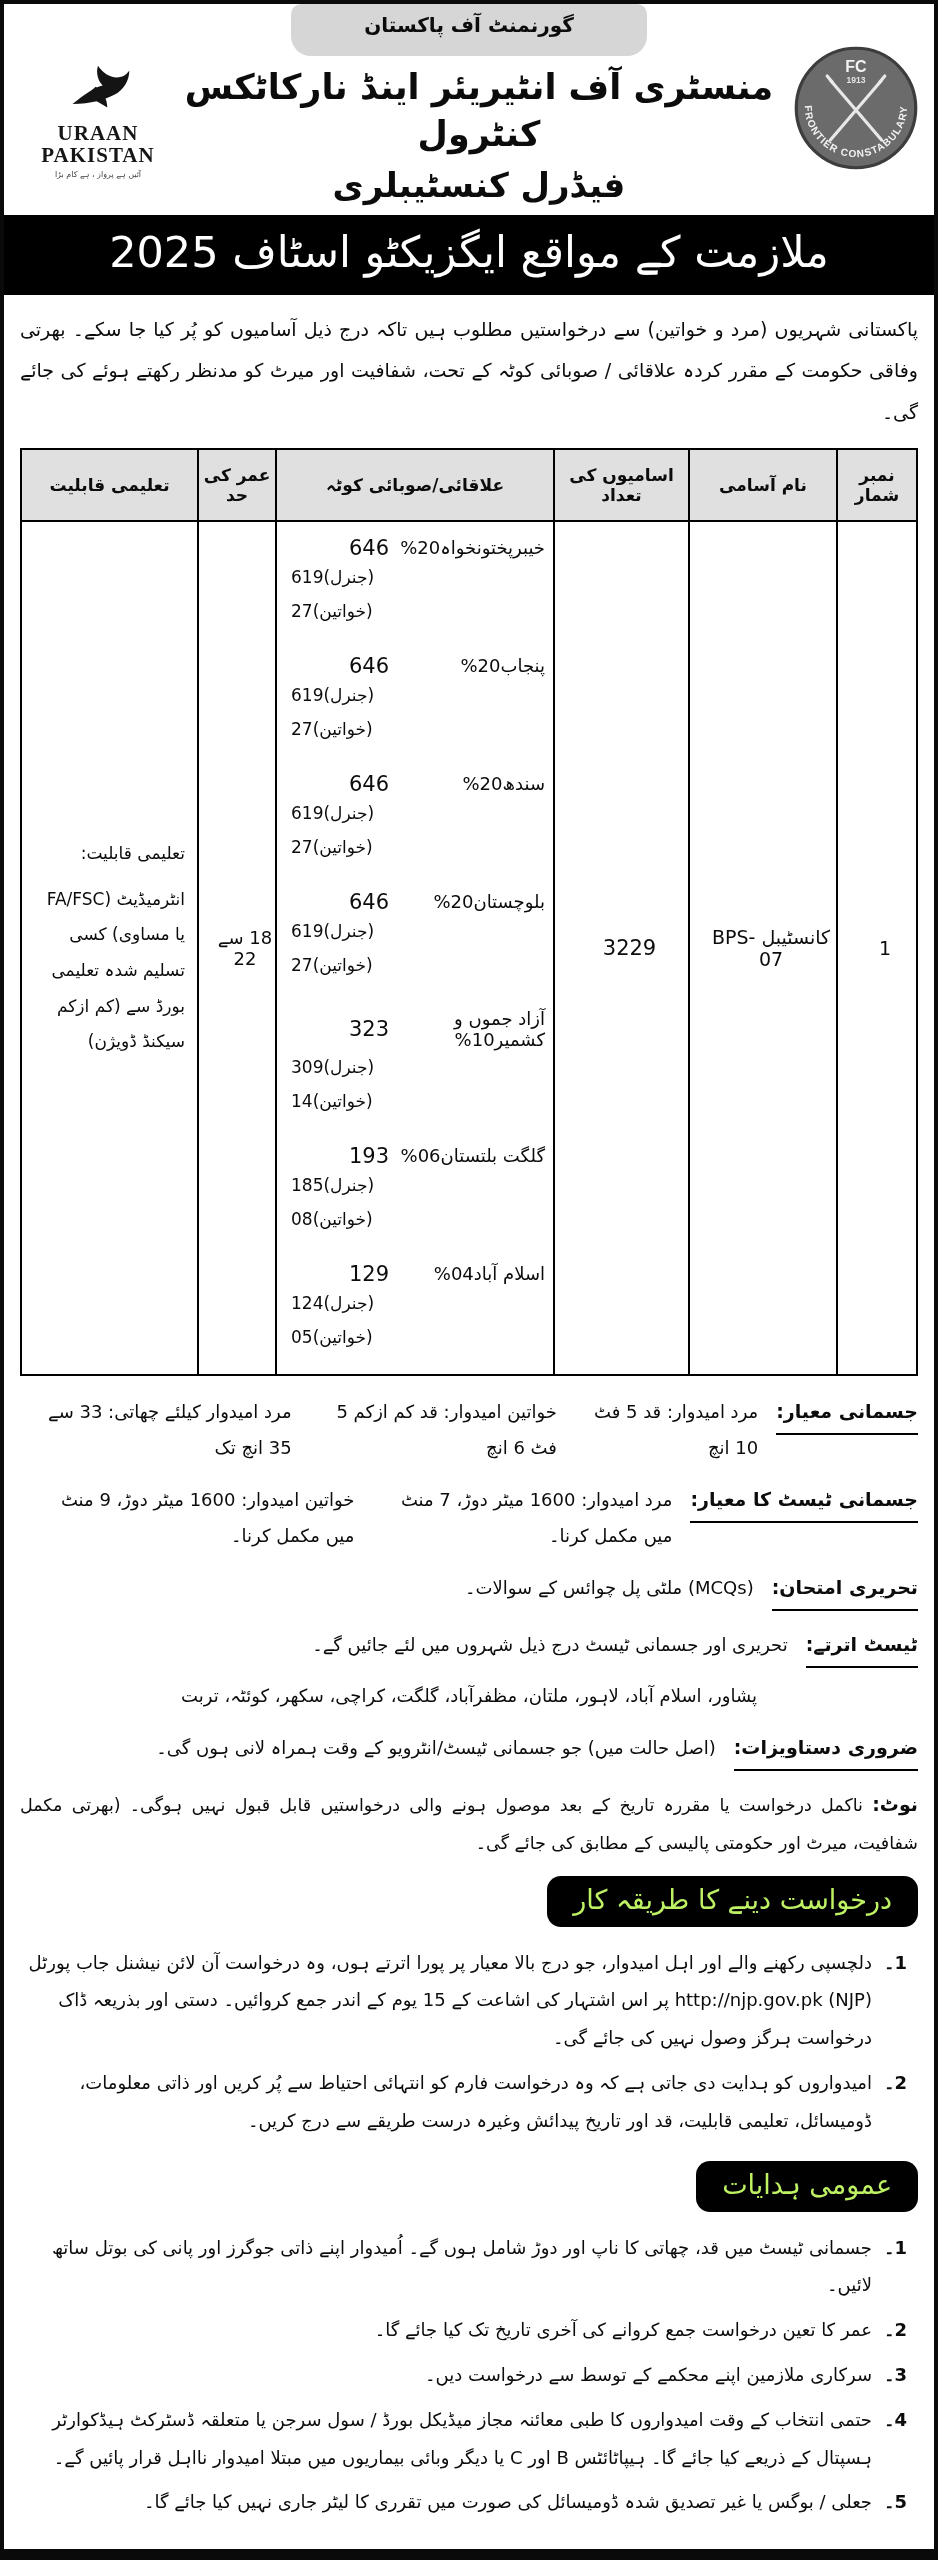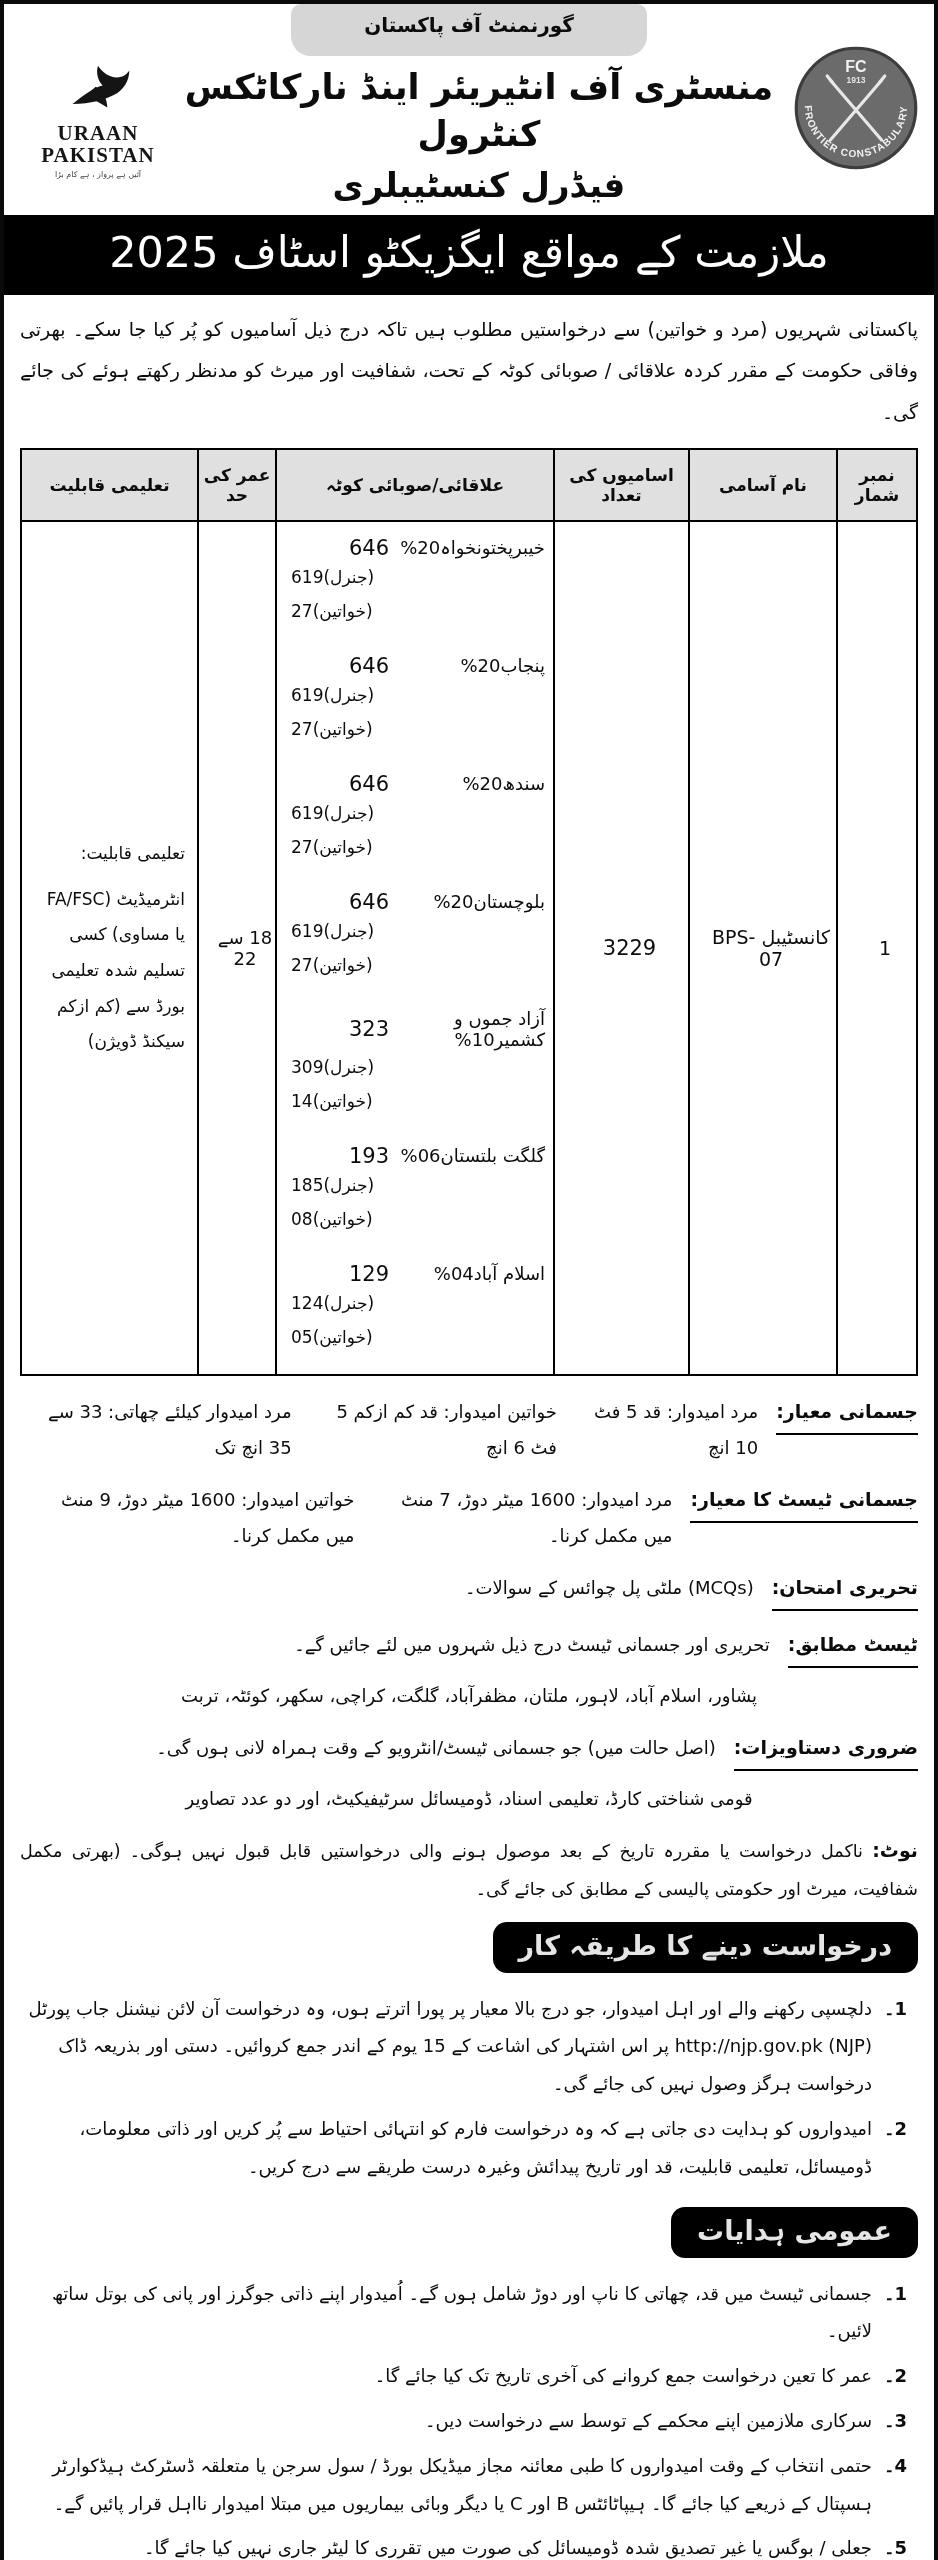--- a/index.html
+++ b/index.html
@@ -69,22 +69,22 @@
   .crit { margin-top: 16px; }
   .crit-row { display: flex; align-items: baseline; gap: 18px; font-size: 18px; line-height: 2.0; margin-bottom: 14px; }
   .crit-row.spread { justify-content: space-between; }
   .crit-label { font-weight: bold; font-size: 19px; border-bottom: 2.5px solid #000; padding-bottom: 3px; white-space: nowrap; }
   .crit-center { text-align: center; font-size: 18px; line-height: 2.0; margin: -4px 0 14px; }
   .note-row { font-size: 17.5px; line-height: 2.1; text-align: justify; margin-top: 4px; }
   .note-label { font-weight: bold; font-size: 19px; }
   
   .pill-row { text-align: right; margin: 14px 0 10px; }
   .pill {
-    display: inline-block; background: #000; color: #e5e5e5;
-    font-size: 27px; font-weight: bold;
+    display: inline-block; background: #000; color: #bef264;
+    font-size: 27px; font-weight: normal;
     padding: 8px 26px 12px; border-radius: 14px;
   }
   
   .items { }
   .item { display: flex; gap: 12px; font-size: 18px; line-height: 2.1; margin: 7px 0; }
   .item .num { font-weight: bold; min-width: 34px; text-align: left; }
   .item .txt { flex: 1; }
 </style>
 </head>
 <body>
@@ -252,30 +252,29 @@
         <span>خواتین امیدوار: 1600 میٹر دوڑ، 9 منٹ میں مکمل کرنا۔</span>
         <span></span>
       </div>
 
       <div class="crit-row">
         <span class="crit-label">تحریری امتحان:</span>
         <span>(MCQs) ملٹی پل چوائس کے سوالات۔</span>
       </div>
 
       <div class="crit-row">
-        <span class="crit-label">ٹیسٹ مطابق:</span>
+        <span class="crit-label">ٹیسٹ اترتے:</span>
         <span>تحریری اور جسمانی ٹیسٹ درج ذیل شہروں میں لئے جائیں گے۔</span>
       </div>
       <div class="crit-center">پشاور،  اسلام آباد،  لاہور،  ملتان،  مظفرآباد،  گلگت،  کراچی،  سکھر،  کوئٹہ،  تربت</div>
 
       <div class="crit-row">
         <span class="crit-label">ضروری دستاویزات:</span>
         <span>(اصل حالت میں) جو جسمانی ٹیسٹ/انٹرویو کے وقت ہمراہ لانی ہوں گی۔</span>
       </div>
-      <div class="crit-center">قومی شناختی کارڈ،   تعلیمی اسناد،   ڈومیسائل سرٹیفیکیٹ،   اور دو عدد تصاویر</div>
 
       <p class="note-row">
         <span class="note-label">نوٹ:</span>
         <span>ناکمل درخواست یا مقررہ تاریخ کے بعد موصول ہونے والی درخواستیں قابل قبول نہیں ہوگی۔ (بھرتی مکمل شفافیت، میرٹ اور حکومتی پالیسی کے مطابق کی جائے گی۔</span>
       </p>
     </div>
 
     <div class="pill-row">
       <span class="pill">درخواست دینے کا طریقہ کار</span>
     </div>

